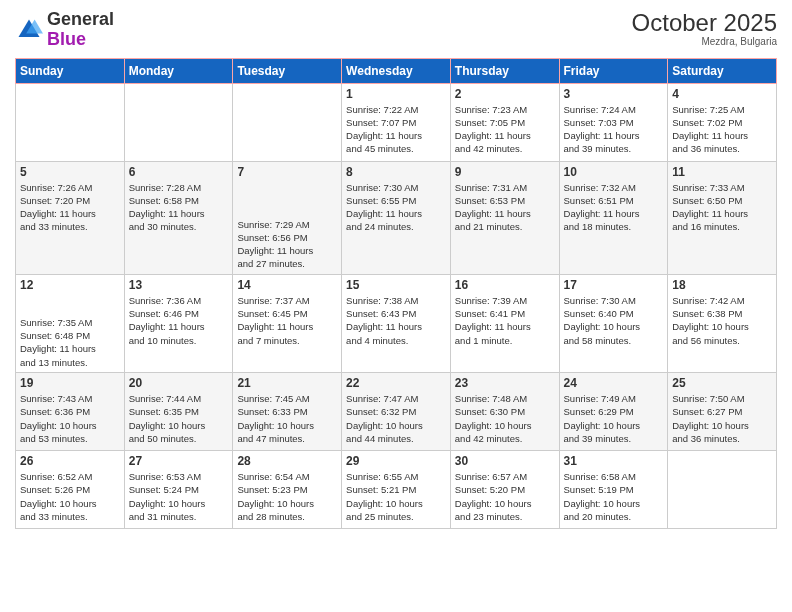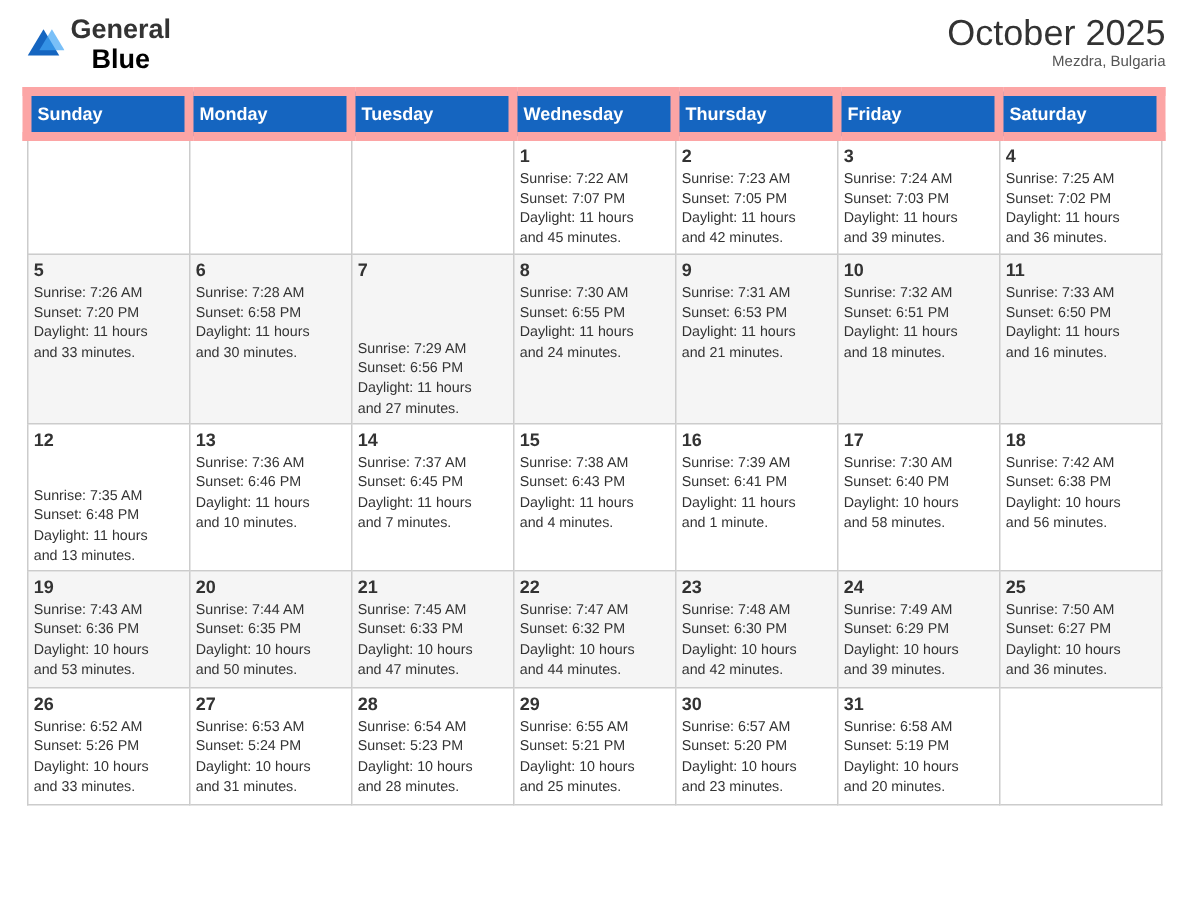--- a/index.html
+++ b/index.html
@@ -24,24 +24,23 @@
     }
     .logo {
       display: flex;
       align-items: center;
       gap: 4px;
     }
     .logo-text {
       font-size: 18px;
       font-weight: bold;
       line-height: 1.1;
-      text-align: center;
     }
     .logo-general { color: #333; }
-    .logo-blue { color: #000000; }
+    .logo-blue { color: #a21caf; }
     .logo-icon {
       width: 28px;
       height: 28px;
     }
     .title-block {
       text-align: right;
     }
     .month-title {
       font-size: 24px;
       font-weight: 300;
@@ -57,21 +56,21 @@
       border-collapse: collapse;
       border: 1px solid #ccc;
     }
     .calendar th {
       background: #1565c0;
       color: #fff;
       font-size: 12px;
       font-weight: bold;
       padding: 5px 4px;
       text-align: left;
-      border: 6px solid #fca5a5;
+      border: 1px solid #fca5a5;
     }
     .calendar td {
       border: 1px solid #ccc;
       vertical-align: top;
       padding: 3px 4px;
       width: calc(100% / 7);
       height: 78px;
       background: #fff;
     }
     .calendar tr:nth-child(even) td {

